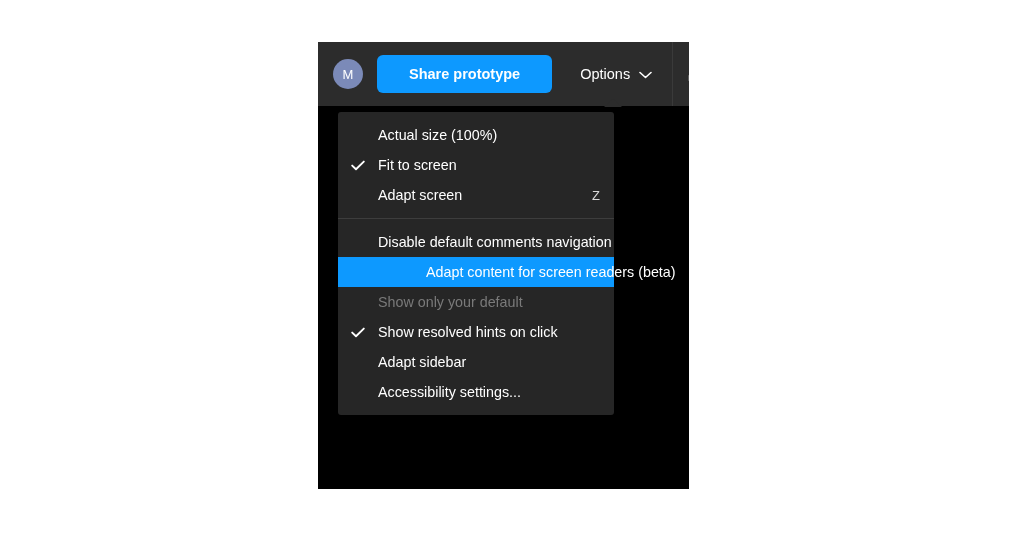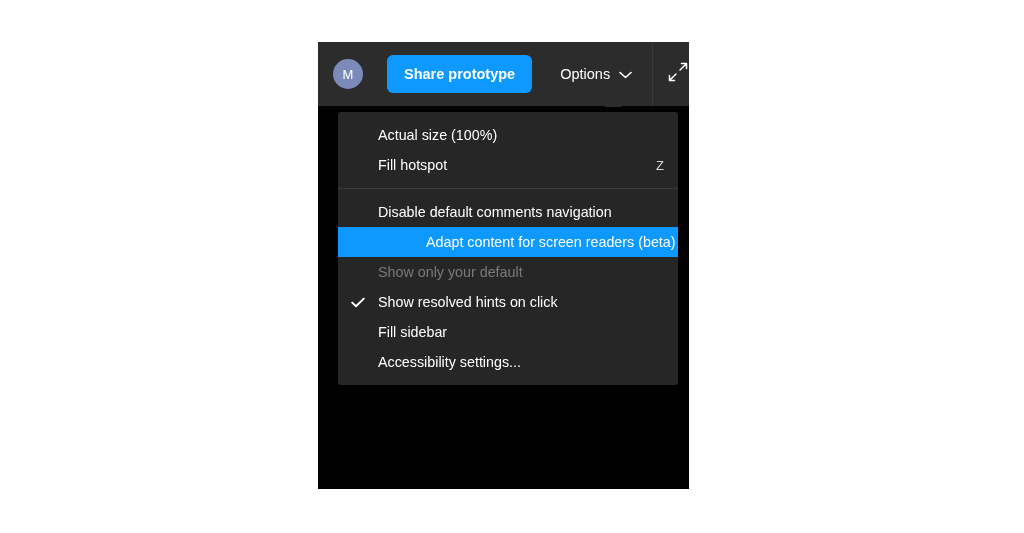--- a/index.html
+++ b/index.html
@@ -48,23 +48,23 @@
     font-weight: 400;
     display: flex;
     align-items: center;
     justify-content: center;
     margin-left: 15px;
     flex: 0 0 auto;
     letter-spacing: 0.2px;
   }
 
   .share-btn {
-    margin-left: 24px;
+    margin-left: 14px;
     height: 38px;
-    padding: 0 17px;
+    padding: 0 32px;
     background: #0d99ff;
     color: #ffffff;
     border: none;
     border-radius: 6px;
     font-family: "Liberation Sans", sans-serif;
     font-size: 14.5px;
     font-weight: bold;
     cursor: pointer;
     display: flex;
     align-items: center;
@@ -119,21 +119,21 @@
     border-right: 9px solid transparent;
     border-bottom: 8px solid #2c2c2c;
     z-index: 5;
   }
 
   
   #menu {
     position: absolute;
     left: 20px;
     top: 70px;
-    width: 340px;
+    width: 276px;
     background: #262626;
     border-radius: 3px;
     padding: 8px 0 8px 0;
     box-sizing: border-box;
     z-index: 4;
   }
 
   .mi {
     height: 30px;
     display: flex;
@@ -217,22 +217,30 @@
   </div>
 
   <div class="nub"></div>
 
   <div id="menu">
       <div class="mi">
         <span class="check"></span>
         <span class="mlabel">Actual size (100%)</span>
       </div>
       <div class="mi">
-        <span class="check"></span>
-        <span class="mlabel">Fill hotspot</span>
+        <span class="check">
+          <svg width="14" height="11" viewBox="0 0 14 11">
+            <path d="M1.2 5.6 L5 9.2 L12.8 1.6" fill="none" stroke="currentColor" stroke-width="1.9" stroke-linecap="round" stroke-linejoin="round"></path>
+          </svg>
+        </span>
+        <span class="mlabel">Fit to screen</span>
+      </div>
+      <div class="mi">
+        <span class="check"></span>
+        <span class="mlabel">Adapt screen</span>
         <span class="shortcut">Z</span>
       </div>
       <div class="divider"></div>
       <div class="mi">
         <span class="check"></span>
         <span class="mlabel">Disable default comments navigation</span>
       </div>
       <div class="mi selected">
         <span class="check"></span>
         <span class="mlabel">Adapt content for screen readers (beta)</span>
@@ -244,21 +252,21 @@
       <div class="mi">
         <span class="check">
           <svg width="14" height="11" viewBox="0 0 14 11">
             <path d="M1.2 5.6 L5 9.2 L12.8 1.6" fill="none" stroke="currentColor" stroke-width="1.9" stroke-linecap="round" stroke-linejoin="round"></path>
           </svg>
         </span>
         <span class="mlabel">Show resolved hints on click</span>
       </div>
       <div class="mi">
         <span class="check"></span>
-        <span class="mlabel">Fill sidebar</span>
+        <span class="mlabel">Adapt sidebar</span>
       </div>
       <div class="mi">
         <span class="check"></span>
         <span class="mlabel">Accessibility settings...</span>
       </div>
     </div>
 
 </div>
 
 </body></html>

